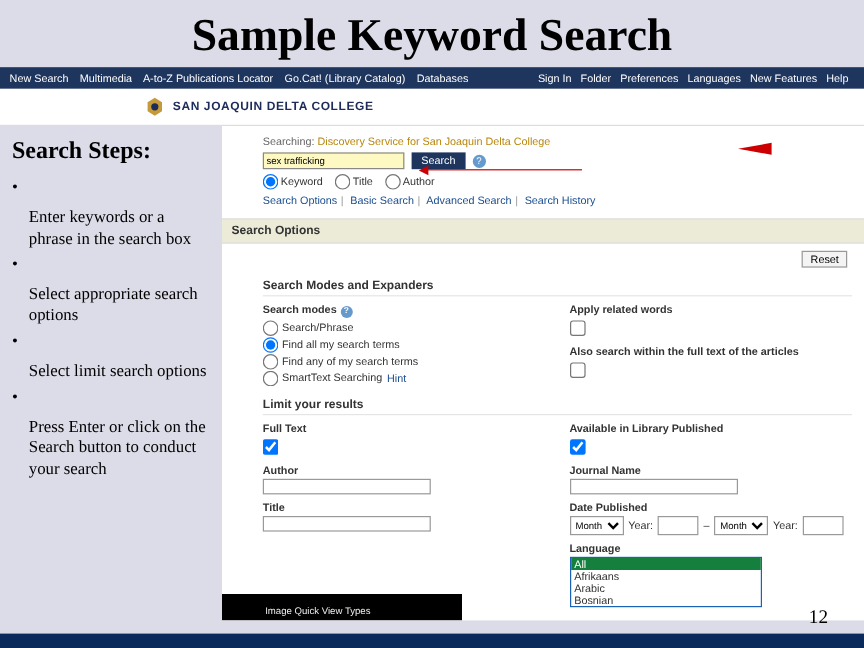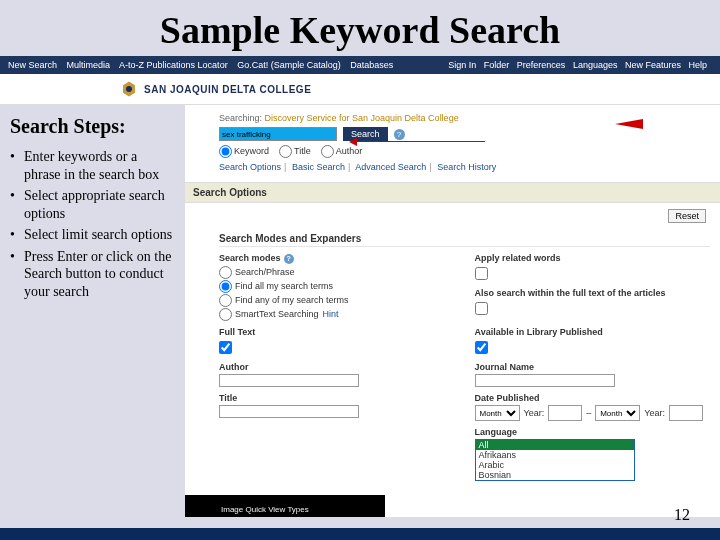--- a/index.html
+++ b/index.html
@@ -11,27 +11,27 @@
   .topnav-right span { margin-right: 5px; }
   .collegebar { background: #fff; padding: 6px 0 6px 120px; display: flex; align-items: center; gap: 6px; border-bottom: 1px solid #ddd; }
   .college-logo { width: 18px; height: 18px; }
   .college-name { font-size: 10px; font-weight: bold; color: #1d2b5a; letter-spacing: 0.5px; }
   .lower { display: flex; height: 412px; }
   .sidebar { width: 185px; padding: 10px 12px 10px 10px; background: #dcdce8; }
   .sidebar h2 { font-family: "Times New Roman", serif; font-size: 20px; font-weight: bold; margin-bottom: 10px; color: #000; }
   .sidebar ul { list-style: none; }
   .sidebar li { display: flex; font-family: "Times New Roman", serif; font-size: 14px; line-height: 1.25; margin-bottom: 4px; color: #000; }
   .sidebar li .bullet { width: 14px; flex-shrink: 0; }
-  .sidebar li .btext { flex: 1; }
+  .sidebar li .btext { flex: 1; margin-top: 25px; }
   .main { flex: 1; background: #fff; font-size: 9px; color: #333; position: relative; padding: 8px 10px 0 34px; overflow: hidden; }
   .searchhead { font-size: 9px; margin-bottom: 4px; }
   .searchhead .lbl { color: #666; }
   .searchhead .svc { color: #b8860b; }
   .searchrow { display: flex; align-items: center; gap: 6px; margin-bottom: 4px; position: relative; }
-  .searchbox { width: 118px; height: 14px; border: 1px solid #888; font-size: 8px; padding: 0 2px; background: #0ea5e9; }
+  .searchbox { width: 118px; height: 14px; border: 1px solid #888; font-size: 8px; padding: 0 2px; background: #fef9c3; }
   .searchbtn { background: #1e355e; color: #fff; border: none; font-size: 9px; padding: 2px 8px; cursor: pointer; }
   .qmark { width: 11px; height: 11px; border-radius: 50%; background: #6699cc; color: #fff; font-size: 8px; display: inline-flex; align-items: center; justify-content: center; }
   .arrow1 { position: absolute; left: 430px; top: 14px; width: 0; height: 0; border-top: 5px solid transparent; border-bottom: 5px solid transparent; border-right: 28px solid #cc0000; z-index: 5; }
   .arrow2 { position: absolute; left: 170px; top: 36px; width: 130px; height: 1px; background: #cc0000; z-index: 5; }
   .arrow2::before { content:""; position:absolute; left:-6px; top:-3px; width:0; height:0; border-top:4px solid transparent; border-bottom:4px solid transparent; border-right:8px solid #cc0000; }
   .radiorow { display: flex; gap: 10px; align-items: center; font-size: 9px; margin-bottom: 4px; }
   .radiorow input { margin-right: 2px; vertical-align: middle; }
   .linkrow { font-size: 9px; color: #1a4d8f; margin-bottom: 10px; }
   .linkrow span { cursor: pointer; }
   .linkrow .sep { color: #999; margin: 0 3px; }
@@ -63,21 +63,21 @@
 <body>
 
 <div class="slide">
   <div class="title">Sample Keyword Search</div>
 
   <div class="topnav">
     <div class="topnav-left">
       <span>New Search</span>
       <span>Multimedia</span>
       <span>A-to-Z Publications Locator</span>
-      <span>Go.Cat! (Sample Catalog)</span>
+      <span>Go.Cat! (Library Catalog)</span>
       <span>Databases</span>
     </div>
     <div class="topnav-right">
       <span>Sign In</span>
       <span>Folder</span>
       <span>Preferences</span>
       <span>Languages</span>
       <span>New Features</span>
       <span>Help</span>
     </div>
@@ -160,20 +160,21 @@
             <span class="flabel">Apply related words</span>
             <input type="checkbox" class="chk" style="">
           </div>
           <div class="fld">
             <span class="flabel">Also search within the full text of the articles</span>
             <input type="checkbox" class="chk" style="">
           </div>
         </div>
       </div>
 
+      <div class="section-hd">Limit your results</div>
       <div class="twocol">
         <div class="col">
           <div class="fld"><span class="flabel">Full Text</span><input type="checkbox" checked="" class="chk" style=""></div>
           <div class="fld"><span class="flabel">Author</span><input class="txtinp" style=""></div>
           <div class="fld"><span class="flabel">Title</span><input class="txtinp" style=""></div>
         </div>
         <div class="col">
           <div class="fld"><span class="flabel">Available in Library Published</span><input type="checkbox" checked="" class="chk" style=""></div>
           <div class="fld"><span class="flabel">Journal Name</span><input class="txtinp" style=""></div>
           <div class="fld">

